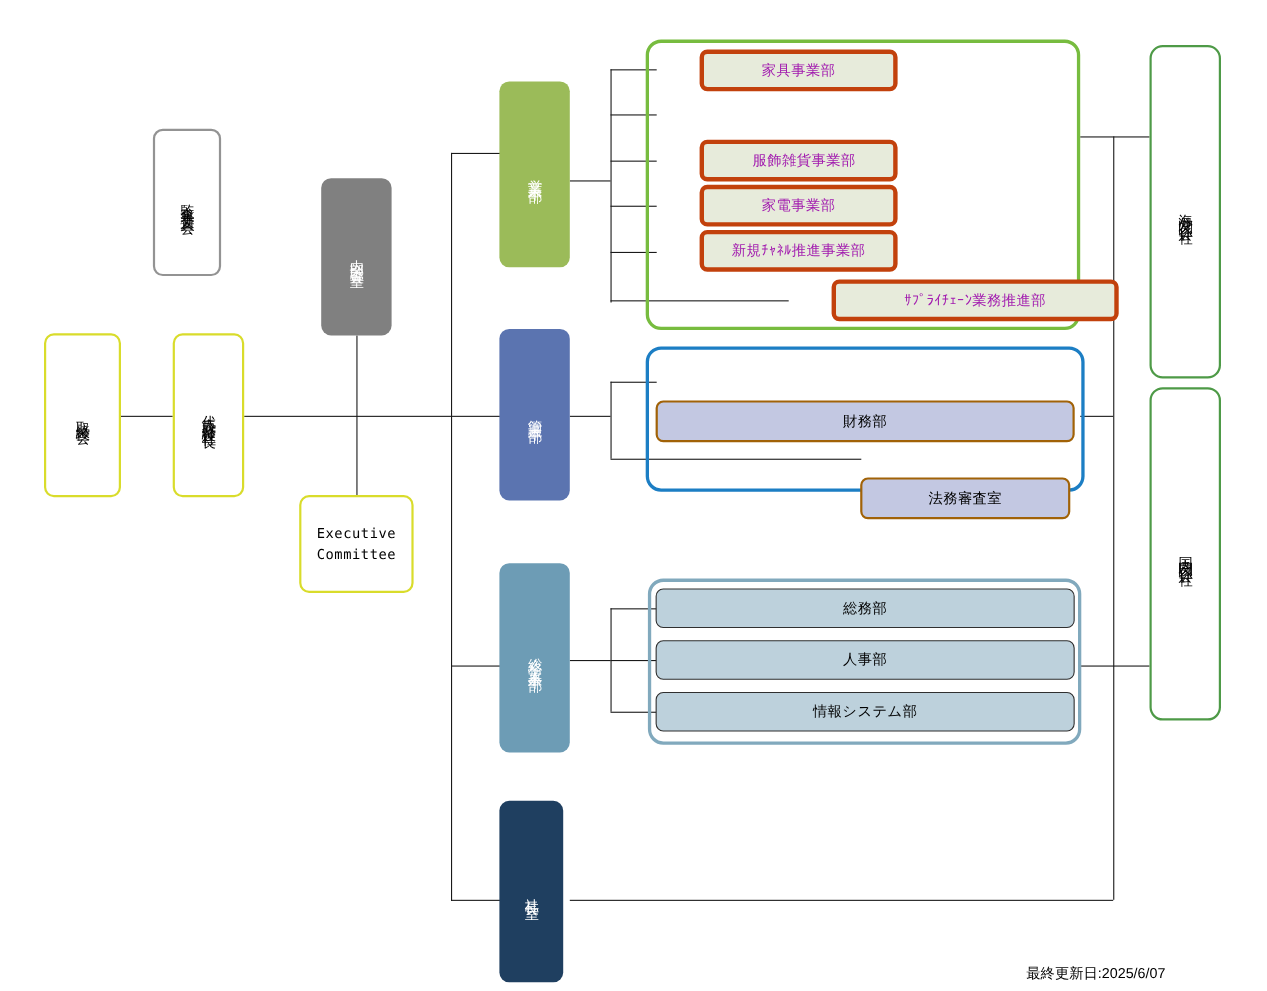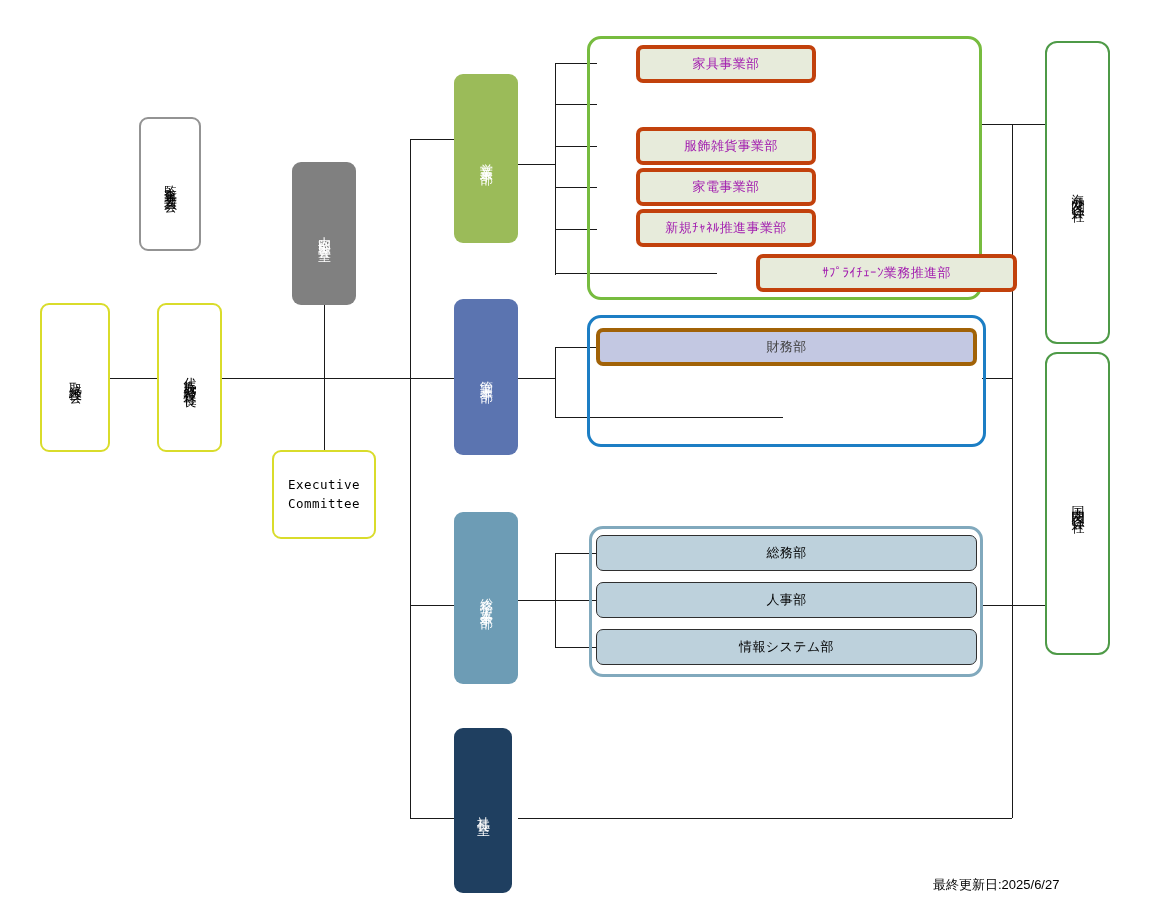--- a/index.html
+++ b/index.html
@@ -111,22 +111,23 @@
     border-radius: 7px;
   }
   .leaf-green {
     background: #e7ebdb;
     border: 4px solid #c2410c;
     color: #a21caf;
     margin-left: 40px;
   }
   .leaf-periwinkle {
     background: #c3c8e2;
-    border: 4px solid #a16207;
-    color: #404040;
+    border: 2px solid #a16207;
+    color: #000000;
+    margin-top: 36px;
   }
   .leaf-bluegray {
     background: #bdd1dc;
     border: 1px solid #2f2f2f;
     color: #000000;
   }
 
   .footnote {
     position: absolute;
     font-size: 13px;
@@ -243,36 +244,39 @@
   <div class="leaf leaf-green" style="left:716px; top:254px; width:261px; height:38px;">
     <span>ｻﾌﾟﾗｲﾁｪｰﾝ業務推進部</span>
   </div>
   <div class="leaf leaf-green" style="left:596px; top:209px; width:180px; height:38px;">
     <span>新規ﾁｬﾈﾙ推進事業部</span>
   </div>
 
   <div class="leaf leaf-periwinkle" style="left:596px; top:328px; width:381px; height:38px;">
     <span>財務部</span>
   </div>
+  <div class="leaf leaf-periwinkle" style="left:782px; top:398px; width:191px; height:38px;">
+    <span>法務審査室</span>
+  </div>
 
   <div class="leaf leaf-bluegray" style="left:596px; top:535px; width:381px; height:36px;">
     <span>総務部</span>
   </div>
   <div class="leaf leaf-bluegray" style="left:596px; top:582px; width:381px; height:36px;">
     <span>人事部</span>
   </div>
   <div class="leaf leaf-bluegray" style="left:596px; top:629px; width:381px; height:36px;">
     <span>情報システム部</span>
   </div>
 
   <div class="node vert skin-outline-green" style="left:1045px; top:41px; width:65px; height:303px;">
     <span>海外関係会社</span>
   </div>
 
   <div class="node vert skin-outline-green" style="left:1045px; top:352px; width:65px; height:303px;">
     <span>国内関係会社</span>
   </div>
 
   <div class="footnote" style="left:933px; top:876px;">
-    <span>最終更新日:2025/6/27</span>
+    <span>最終更新日:2025/6/07</span>
   </div>
 
 </div>
 
 </body></html>

